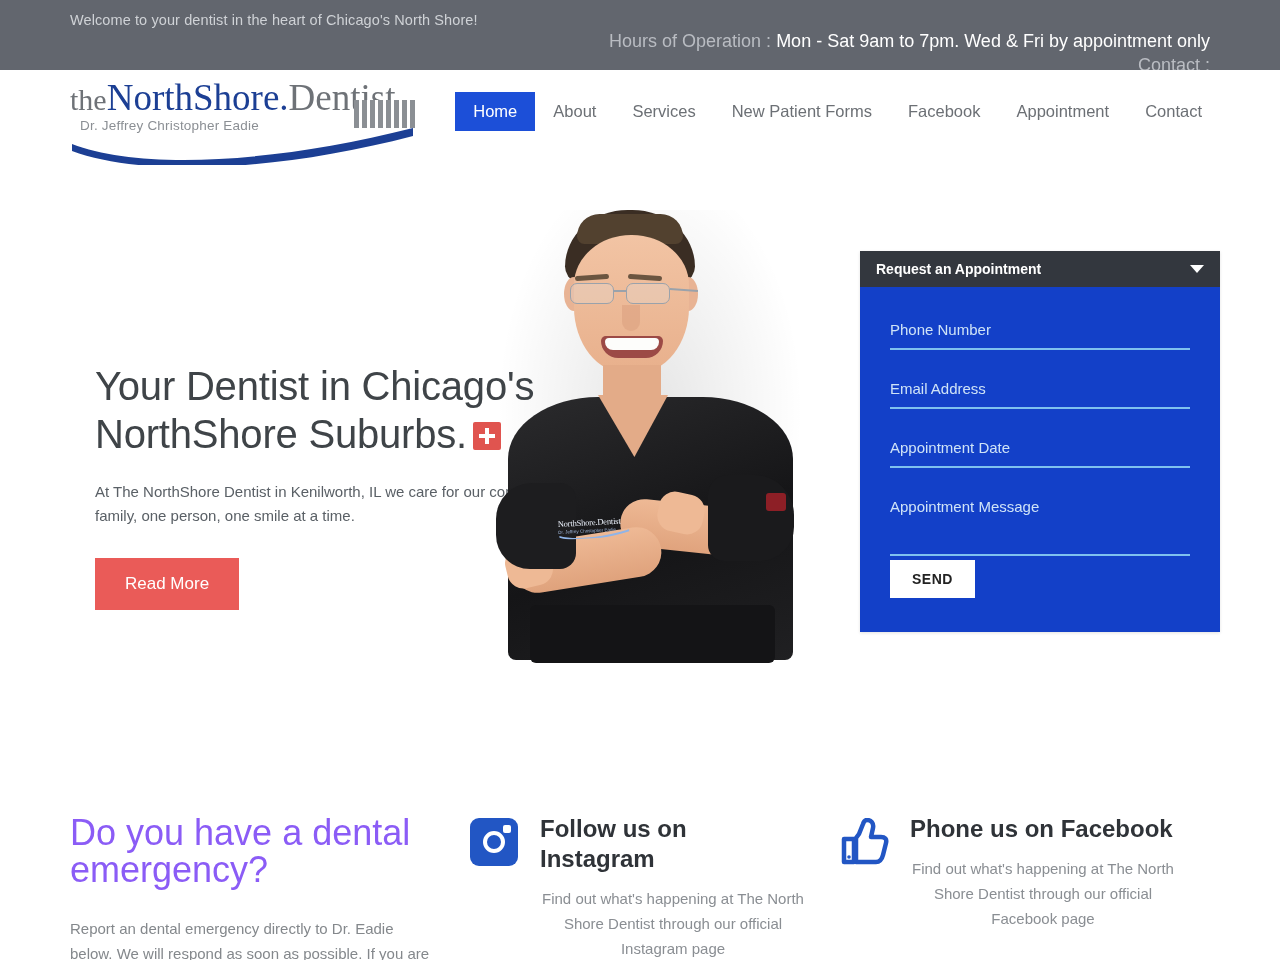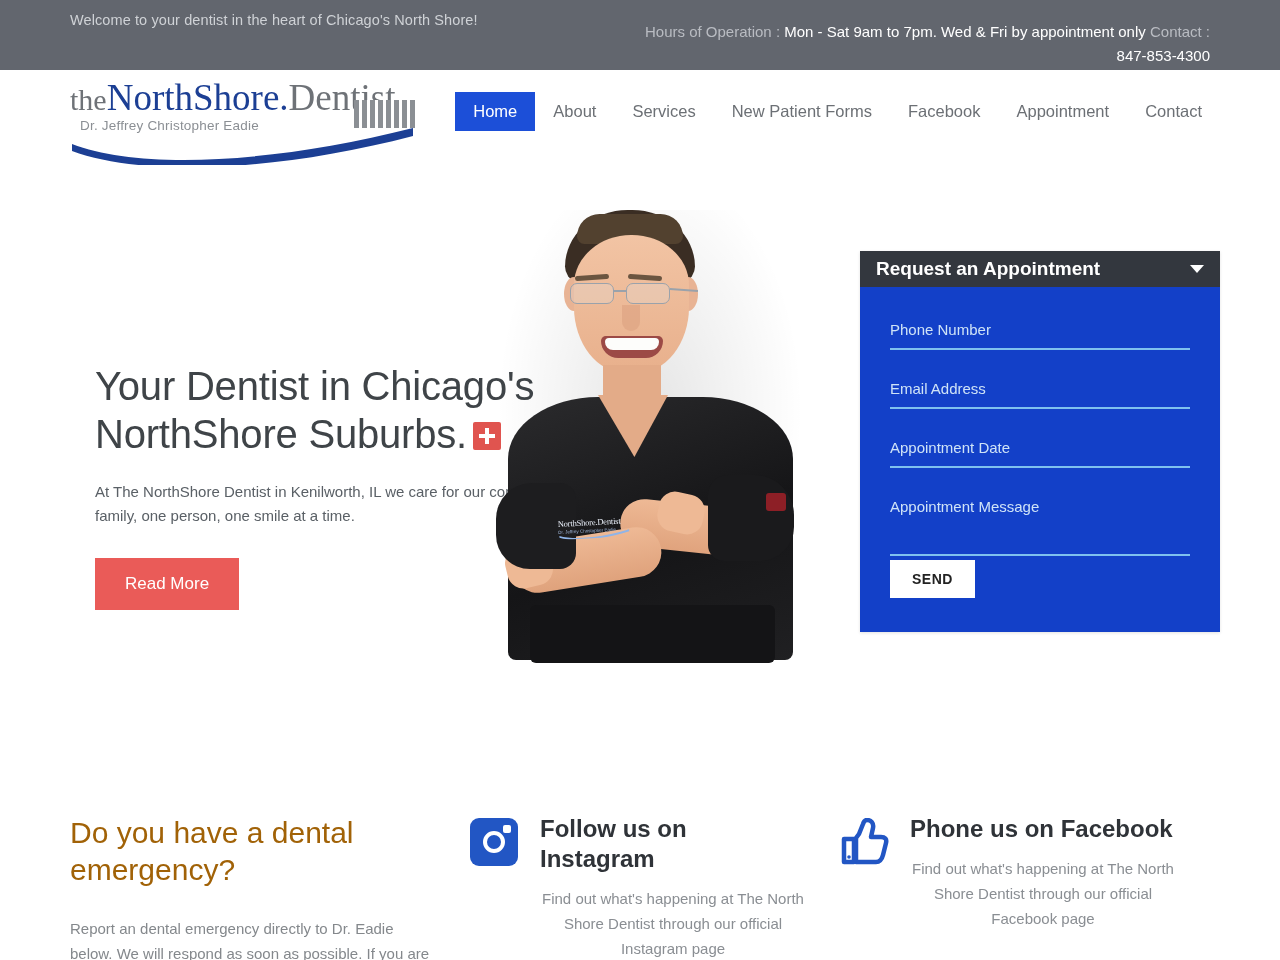--- a/index.html
+++ b/index.html
@@ -17,22 +17,22 @@
     position:relative;
   }
   .topbar-inner {
     width:1140px; margin:0 auto; position:relative; height:100%;
   }
   .welcome {
     position:absolute; left:0; top:12px;
     font-size:14.5px; color:#cfd2d6; letter-spacing:.1px;
   }
   .hours-wrap {
-    position:absolute; right:0; top:20px; text-align:right;
-    font-size:15px; line-height:24px; width:640px;
+    position:absolute; right:0; top:29px; text-align:right;
+    font-size:18px; line-height:24px; width:640px;
   }
   .hours-label { color:#b9bcc2; }
   .hours-value { color:#ffffff; }
   .contact-label { color:#b9bcc2; }
   .contact-phone { color:#ffffff; display:block; }
 
   
   .header { height:135px; background:#fff; position:relative; }
   .header-inner { width:1140px; margin:0 auto; position:relative; height:100%; }
 
@@ -209,21 +209,21 @@
 
   
   .apt {
     position:absolute; right:-10px; top:46px; width:360px;
     box-shadow:0 1px 3px rgba(0,0,0,.12);
   }
   .apt-head {
     background:#33373e; height:36px; display:flex; align-items:center;
     justify-content:space-between; padding:0 16px;
   }
-  .apt-title { color:#fff; font-size:19px; font-weight:bold; }
+  .apt-title { color:#fff; font-size:14px; font-weight:bold; }
   .apt-chev {
     width:0; height:0; border-left:7px solid transparent;
     border-right:7px solid transparent; border-top:8px solid #ffffff;
   }
   .apt-body { background:#1340c8; padding:30px 30px 34px 30px; }
   .apt-field {
     width:100%; background:transparent; border:0; border-bottom:2px solid #7fc1ef;
     color:#cfe3f7; font-size:15px; font-family:"Liberation Sans", sans-serif;
     padding:4px 0 10px 0; outline:none; display:block; margin-bottom:26px;
   }
@@ -239,21 +239,21 @@
   .bottom { position:relative; background:#fff; }
   .bottom-inner {
     width:1140px; margin:0 auto; display:flex; gap:0; padding-top:34px;
   }
   .col { padding-right:34px; }
   .col-emergency { width:400px; }
   .col-social { width:370px; display:flex; gap:18px; }
   .col-social.last { width:370px; }
 
   .bt-title {
-    font-size:30px; line-height:37px; color:#a16207; font-weight:400; margin:0 0 28px 0;
+    font-size:36px; line-height:37px; color:#8b5cf6; font-weight:400; margin:0 0 28px 0;
   }
   .bt-text { font-size:15px; line-height:25px; color:#84888c; margin:0; }
 
   .soc-icon { flex:0 0 auto; width:52px; padding-top:4px; }
   .soc-body { flex:1 1 auto; }
   .soc-head {
     font-size:24px; line-height:30px; color:#2f3338; font-weight:bold; margin:0 0 12px 0;
   }
   .soc-text { font-size:15px; line-height:25px; color:#8a8e93; margin:0;text-align:center; }
 

